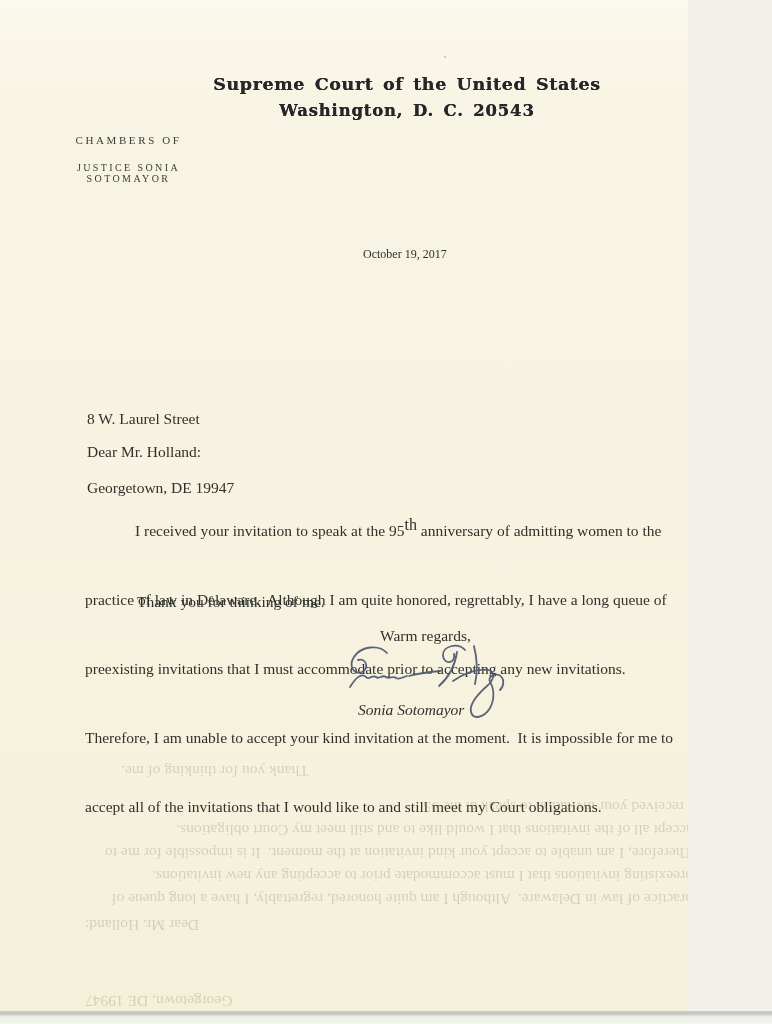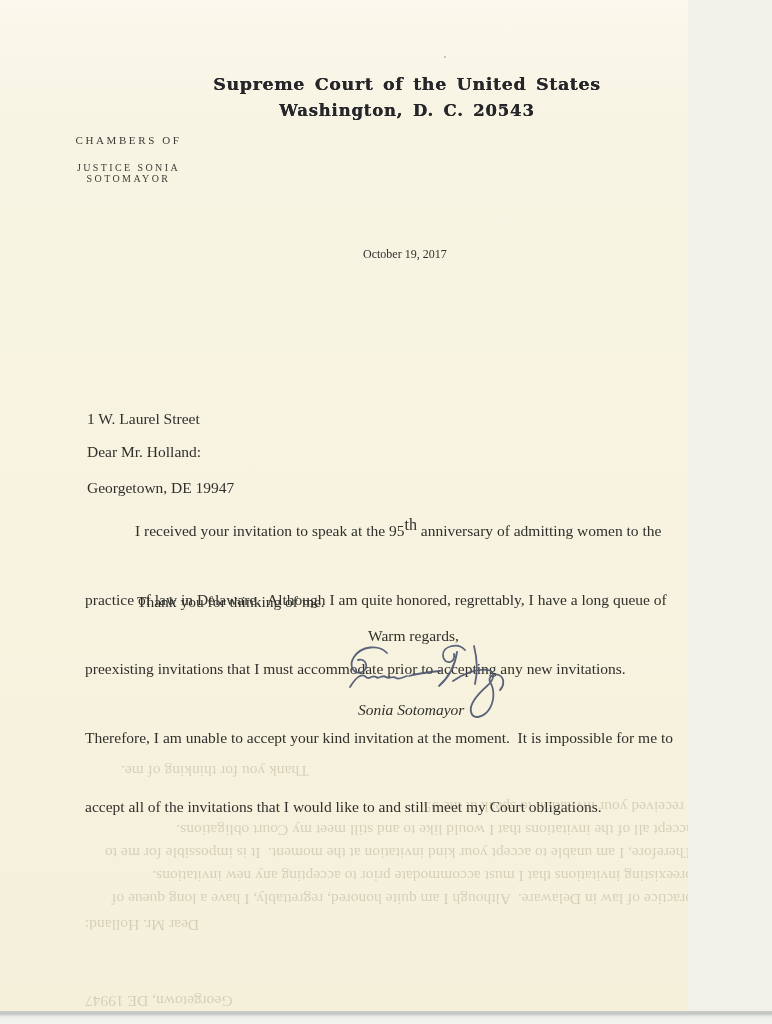--- a/index.html
+++ b/index.html
@@ -50,21 +50,21 @@
   
   .txt { position: absolute; color: #30302c; font-size: 15.5px; line-height: 23px; white-space: pre; }
   .date-line       { left: 363px; top: 243px; font-size: 12px; }
   .recipient       { left: 87px;  top: 361px; }
   .salutation      { left: 87px;  top: 440px; }
   .para1           { left: 85px;  top: 467px; width: 612px; }
   .para1 .line     { white-space: pre; }
   .para1 .indent   { padding-left: 50px; }
   sup.ord          { font-size: 16px; vertical-align: 6px; }
   .para2           { left: 137px; top: 590px; }
-  .valediction     { left: 368px; top: 624px; }
+  .valediction     { left: 380px; top: 624px; }
   .typed-name      { left: 358px; top: 698px; font-style: italic; }
   
   .sig {
     position: absolute; left: 341px; top: 641px; width: 182px; height: 84px;
   }
   
   .bleed {
     position: absolute; color: #8f8663; opacity: 0.30;
     filter: blur(0.5px);
     font-size: 15.5px; line-height: 23px;
@@ -92,21 +92,21 @@
   </div>
 
   <div class="chambers">
     <div class="c1">CHAMBERS OF</div>
     <div class="c2">JUSTICE SONIA SOTOMAYOR</div>
   </div>
 
   <div class="txt date-line">October 19, 2017</div>
 
   <div class="txt recipient">
-    <div>1 W. Laurel Street</div>
+    <div>8 W. Laurel Street</div>
     <div>Georgetown, DE 19947</div>
   </div>
 
   <div class="txt salutation">Dear Mr. Holland:</div>
 
   <div class="txt para1">
     <div class="line indent"><span>I received your invitation to speak at the 95</span><sup class="ord">th</sup><span> anniversary of admitting women to the</span></div>
     <div class="line">practice of law in Delaware.  Although I am quite honored, regrettably, I have a long queue of</div>
     <div class="line">preexisting invitations that I must accommodate prior to accepting any new invitations.</div>
     <div class="line">Therefore, I am unable to accept your kind invitation at the moment.  It is impossible for me to</div>

